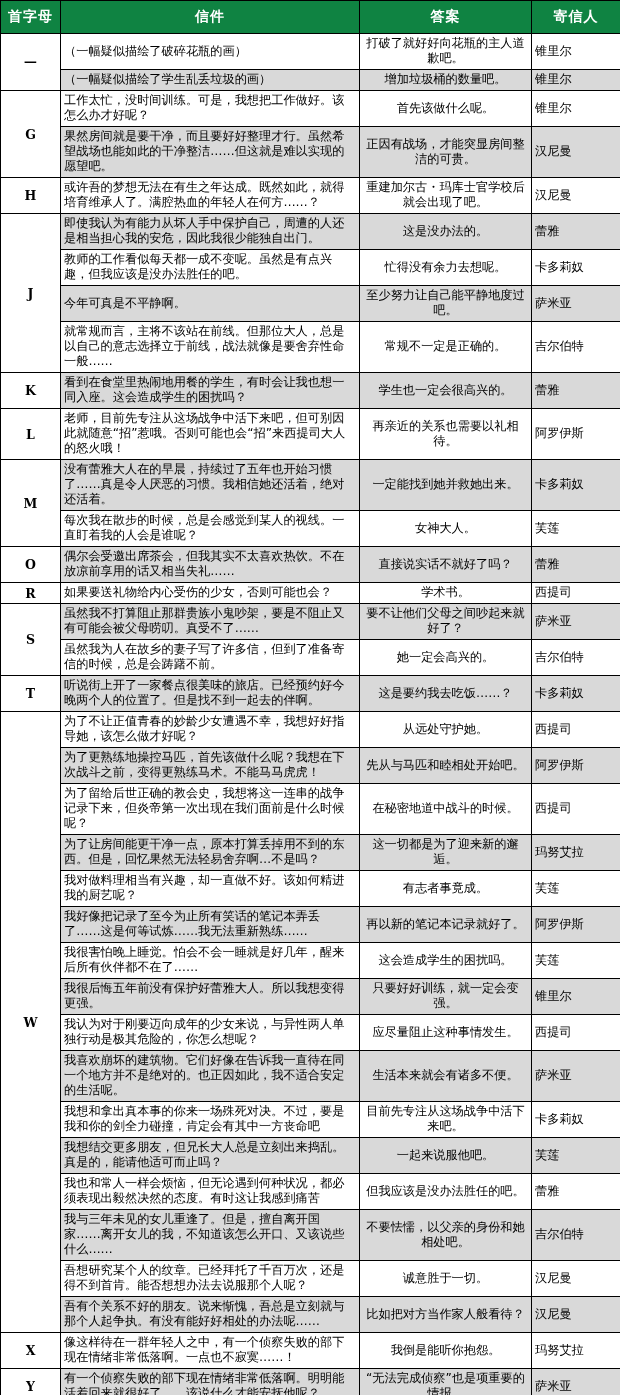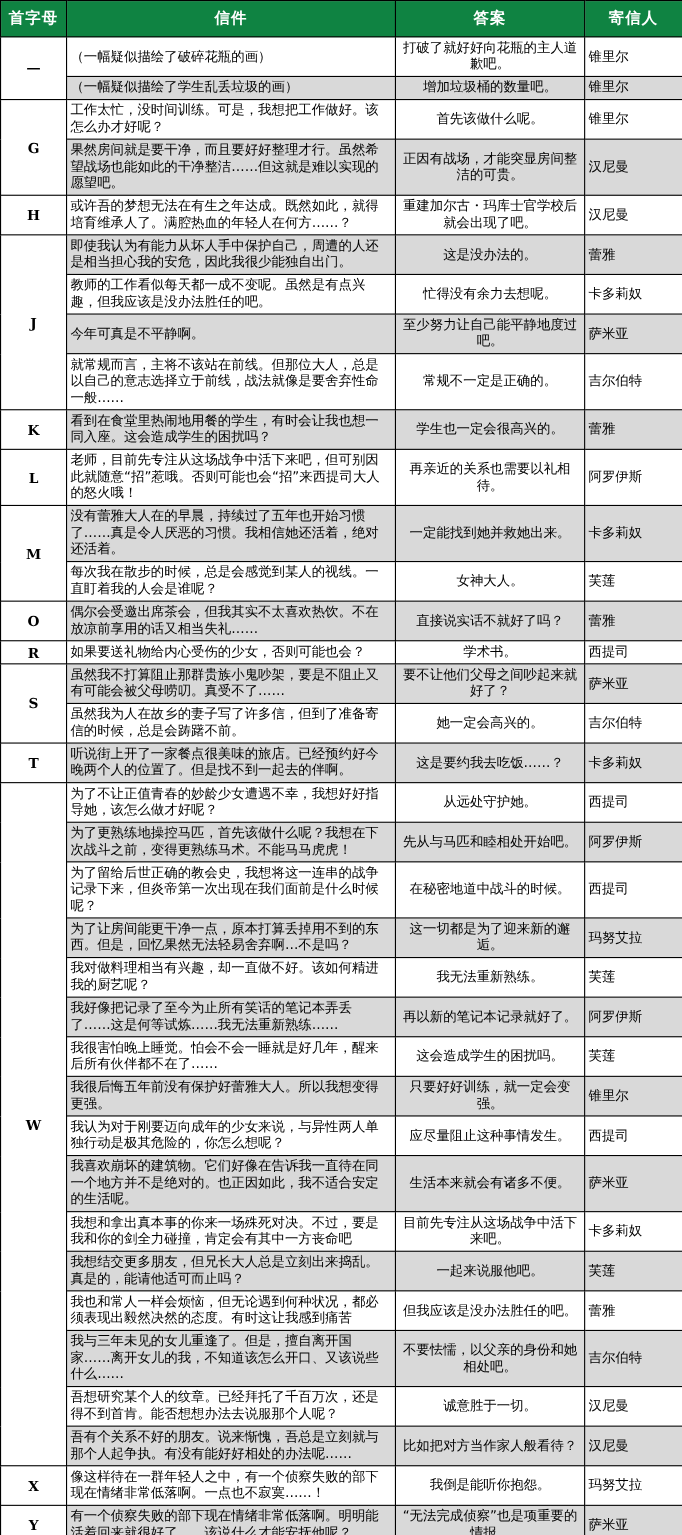--- a/index.html
+++ b/index.html
@@ -223,21 +223,21 @@
           <td class="answer-cell">在秘密地道中战斗的时候。</td>
           <td class="sender-cell">西提司</td>
         </tr>
         <tr class="shaded">
           <td class="letter-text-cell">为了让房间能更干净一点，原本打算丢掉用不到的东西。但是，回忆果然无法轻易舍弃啊…不是吗？</td>
           <td class="answer-cell">这一切都是为了迎来新的邂逅。</td>
           <td class="sender-cell">玛努艾拉</td>
         </tr>
         <tr>
           <td class="letter-text-cell">我对做料理相当有兴趣，却一直做不好。该如何精进我的厨艺呢？</td>
-          <td class="answer-cell">我无法重新熟练。</td>
+          <td class="answer-cell">有志者事竟成。</td>
           <td class="sender-cell">芙莲</td>
         </tr>
         <tr class="shaded">
           <td class="letter-text-cell">我好像把记录了至今为止所有笑话的笔记本弄丢了……这是何等试炼……我无法重新熟练……</td>
           <td class="answer-cell">再以新的笔记本记录就好了。</td>
           <td class="sender-cell">阿罗伊斯</td>
         </tr>
         <tr>
           <td class="letter-text-cell">我很害怕晚上睡觉。怕会不会一睡就是好几年，醒来后所有伙伴都不在了……</td>
           <td class="answer-cell">这会造成学生的困扰吗。</td>

